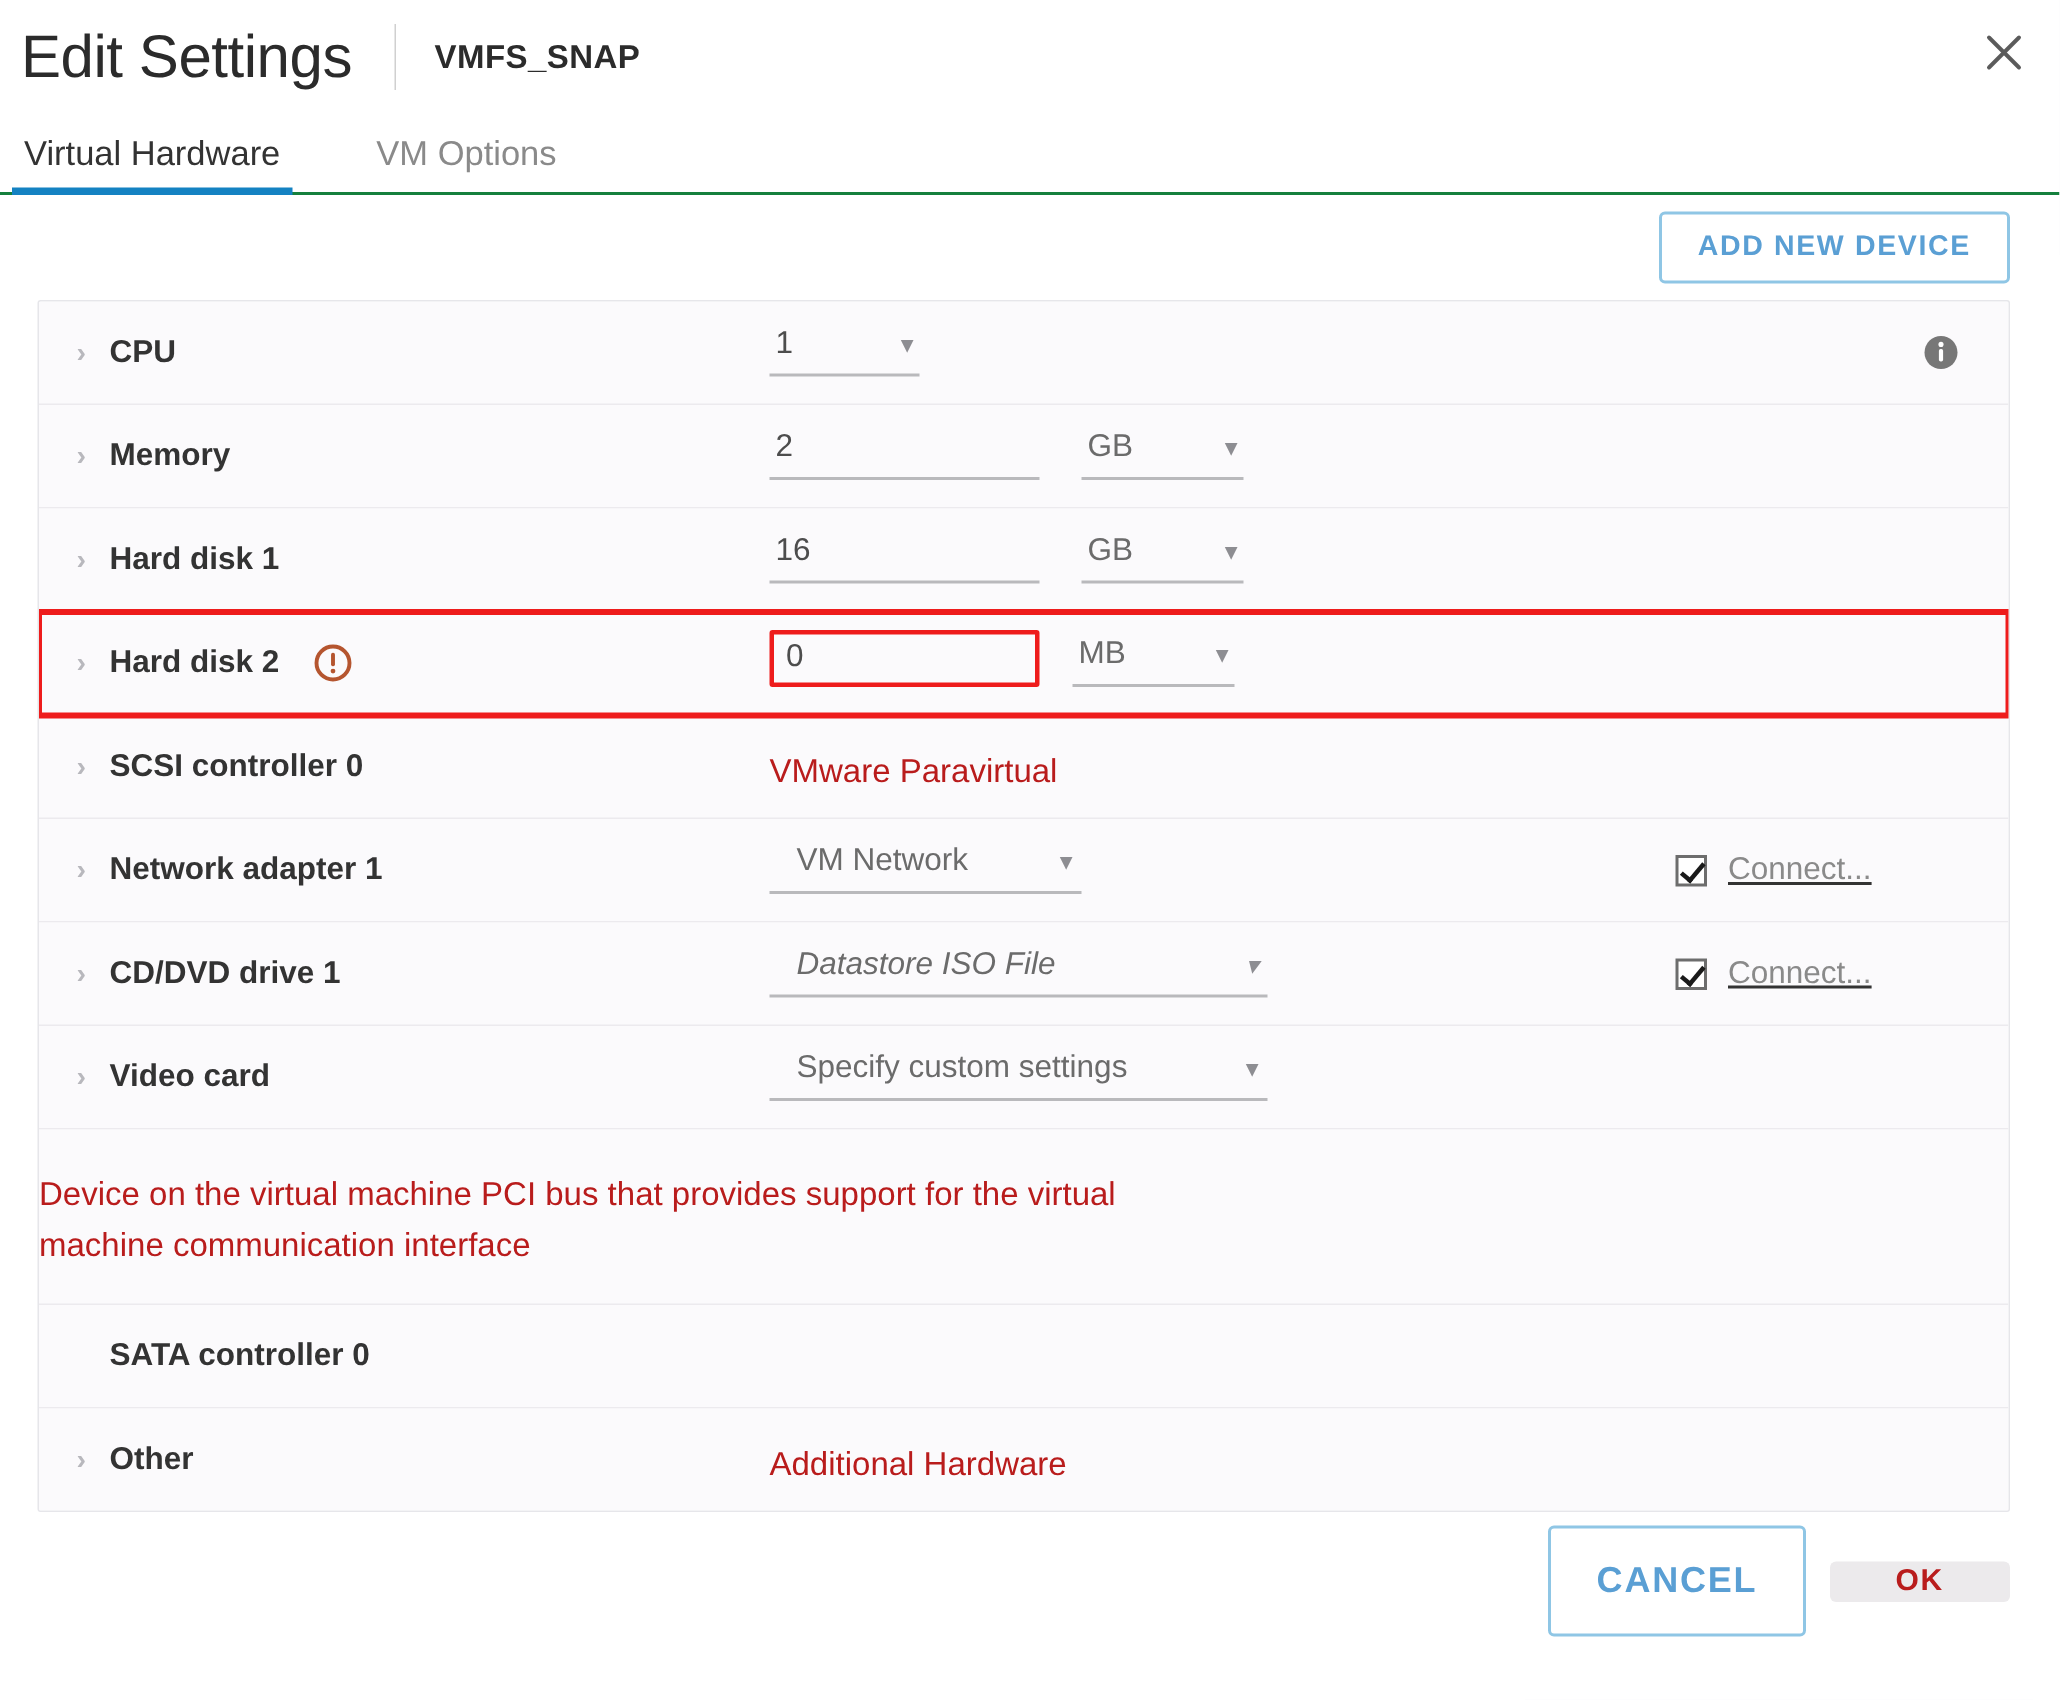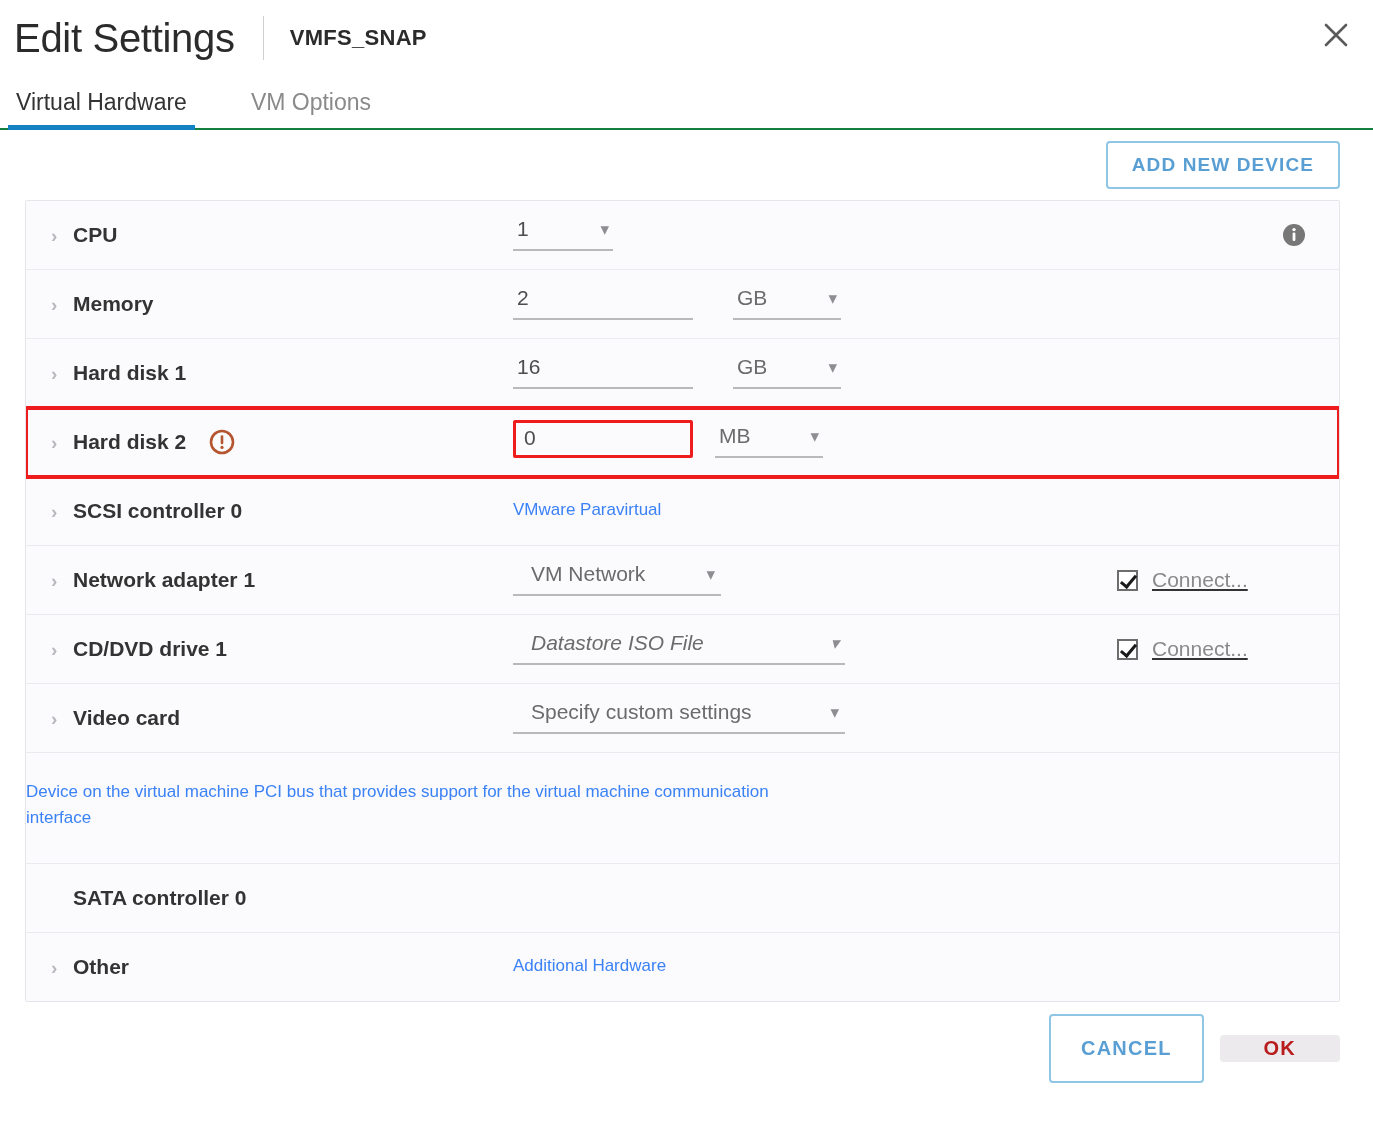--- a/index.html
+++ b/index.html
@@ -159,22 +159,22 @@
   .row-value {
     flex: 1 1 auto;
     display: flex;
     align-items: flex-start;
     padding-top: 16px;
     min-height: 52px;
     position: relative;
   }
 
   .static-text {
-    font-size: 17px;
-    color: #3b82f6;
+    font-size: 22px;
+    color: #b91c1c;
     padding-top: 4px;
     line-height: 1.55;
     max-width: 790px;
   }
 
   
   .field {
     width: 180px;
     flex: 0 0 180px;
     border-bottom: 2px solid #b9b9bc;
@@ -192,21 +192,21 @@
     height: 38px;
     display: flex;
     align-items: center;
     box-sizing: border-box;
     margin-top: -4px;
   }
 
   .unit {
     width: 108px;
     flex: 0 0 108px;
-    margin-left: 40px;
+    margin-left: 28px;
     border-bottom: 2px solid #b9b9bc;
     padding: 0 4px 8px 4px;
     box-sizing: border-box;
     font-size: 21px;
     color: #6b6b6b;
     display: flex;
     align-items: center;
     justify-content: space-between;
     cursor: pointer;
   }
@@ -295,21 +295,21 @@
     display: flex;
     align-items: center;
     justify-content: flex-end;
     padding-right: 33px;
     gap: 16px;
   }
   .btn-cancel {
     border: 2px solid #8fc6e5;
     color: #5a9fd4;
     background: #ffffff;
-    font-size: 20px;
+    font-size: 24px;
     font-weight: 700;
     letter-spacing: 1.2px;
     padding: 21px 30px;
     border-radius: 4px;
     cursor: pointer;
     font-family: "Liberation Sans", sans-serif;
   }
   .btn-ok {
     border: none;
     background: #eceaec;

